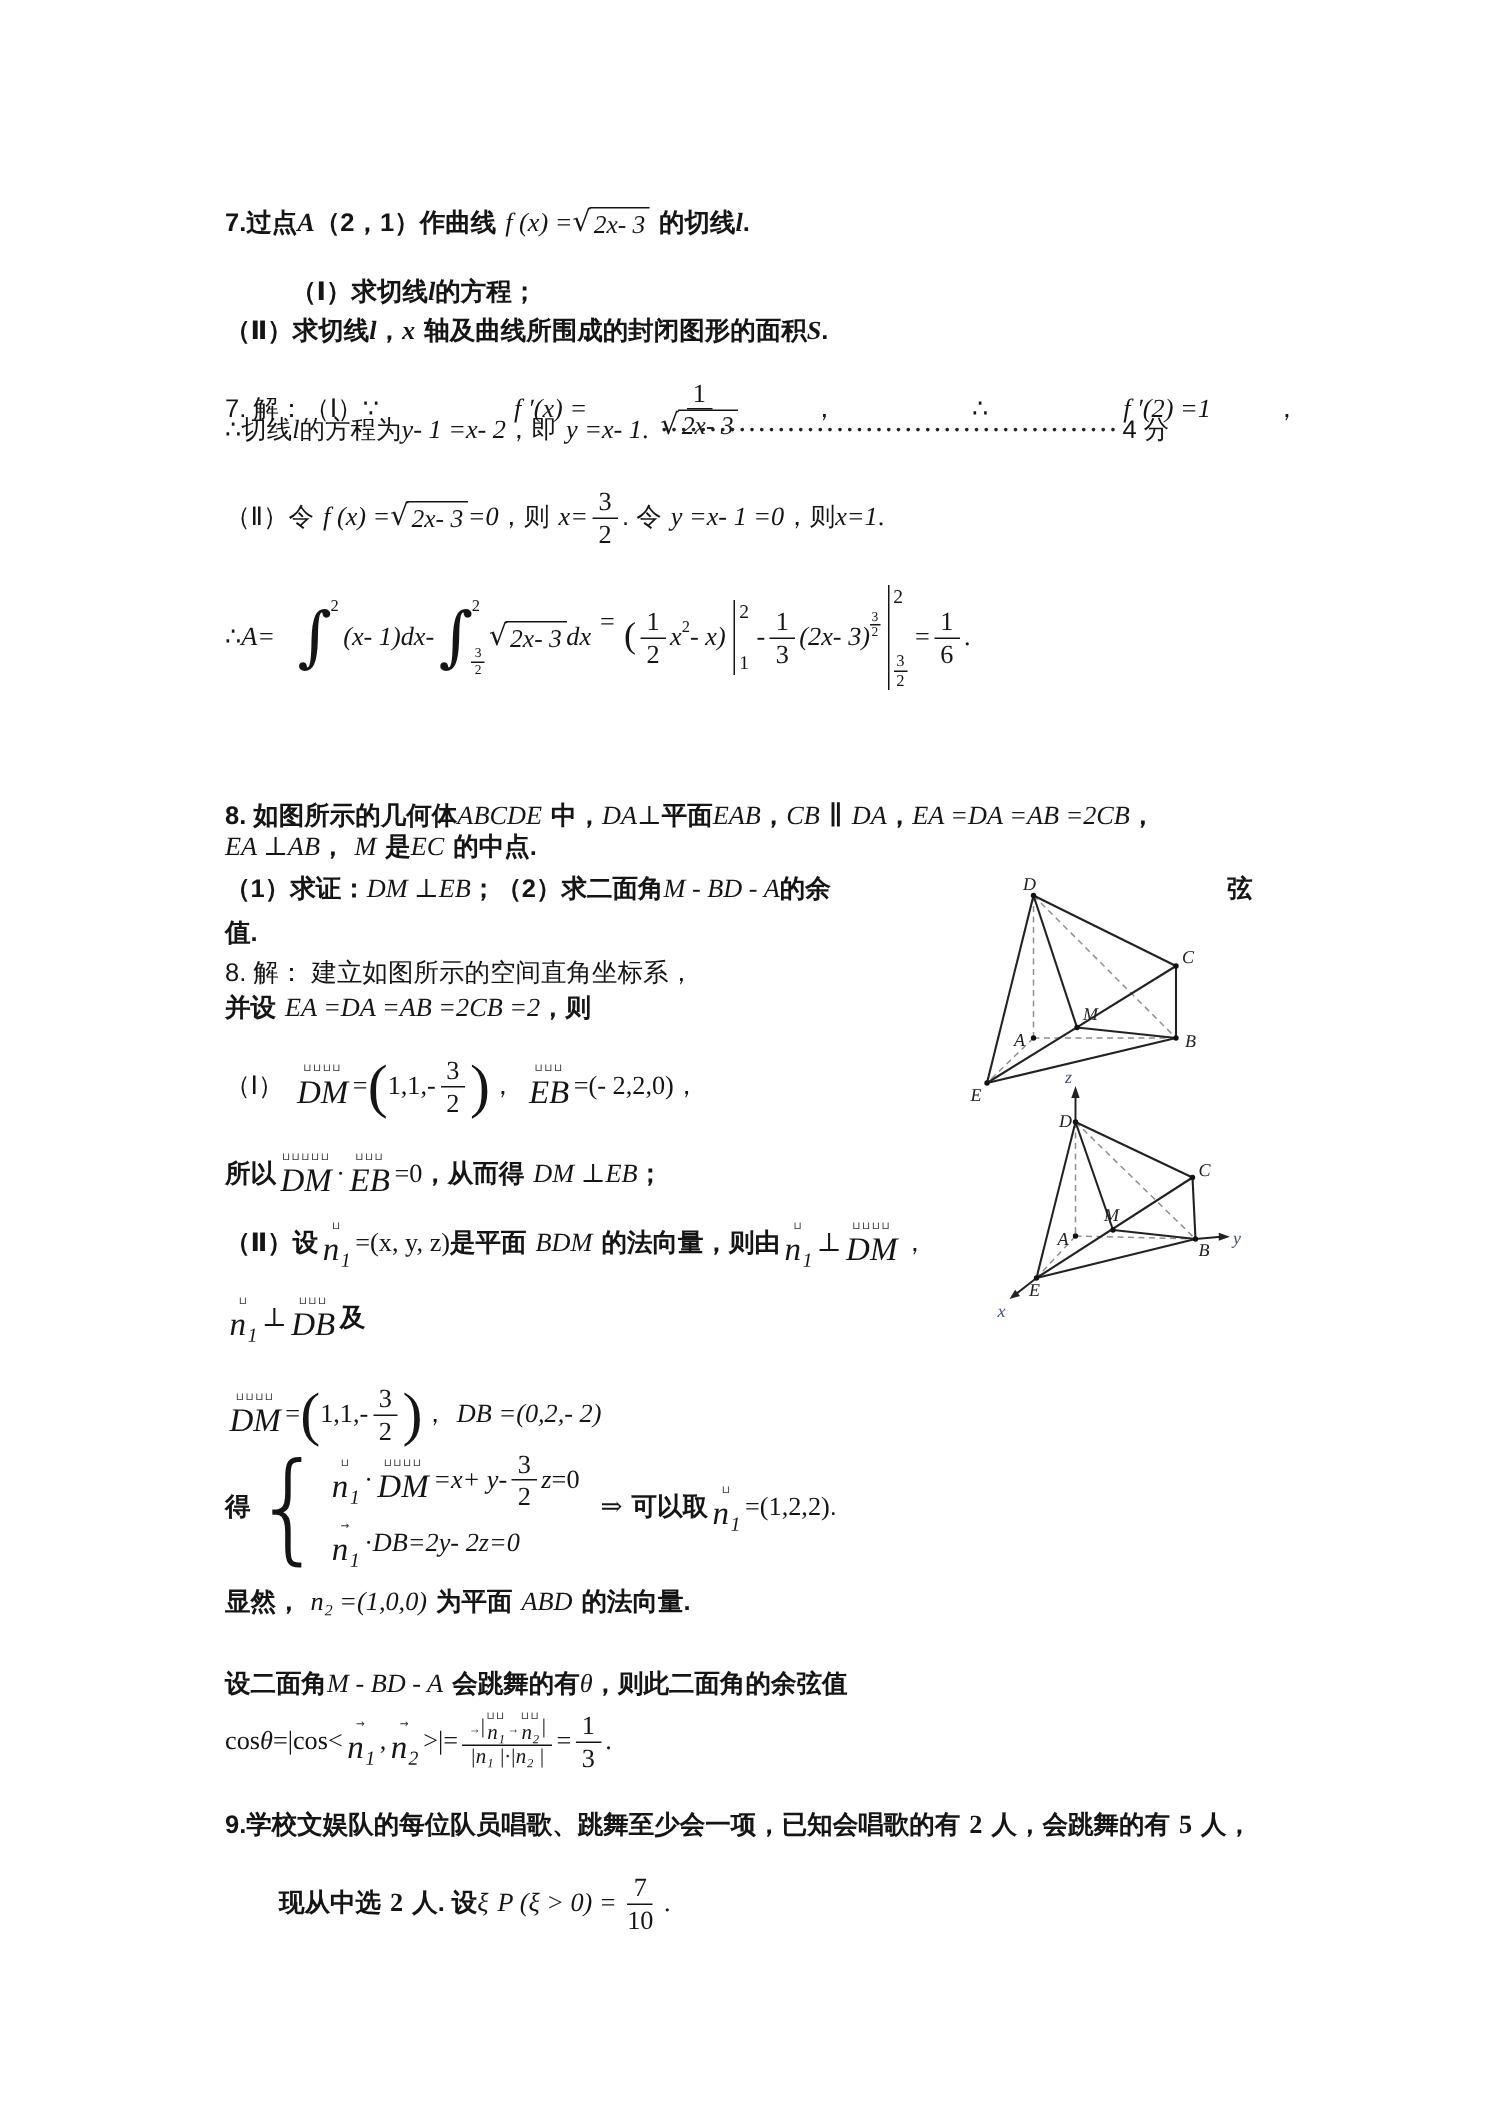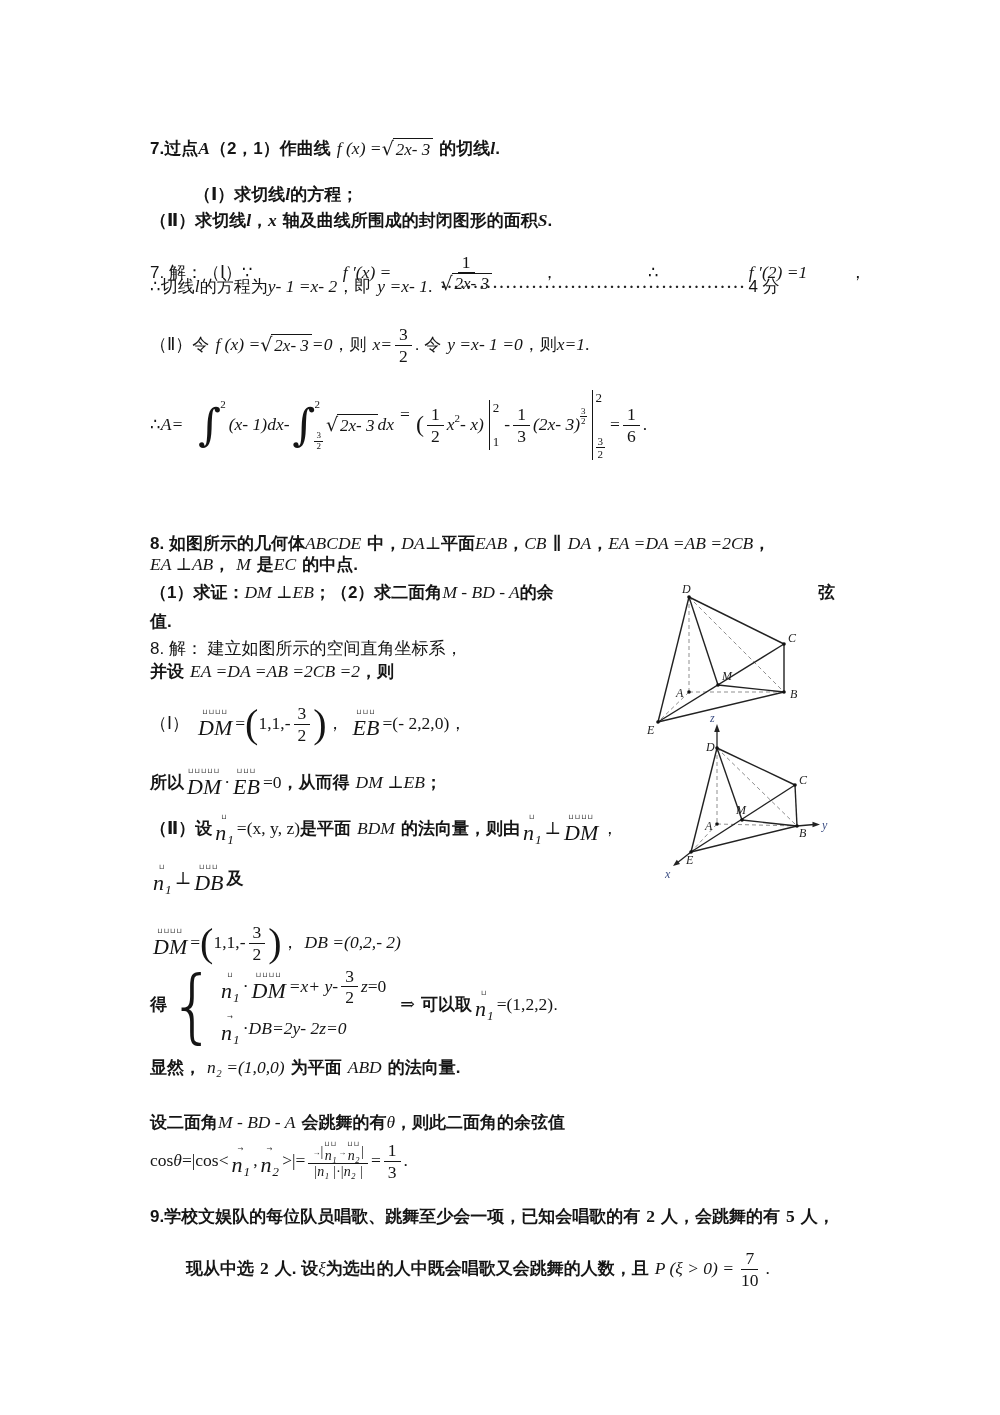--- a/index.html
+++ b/index.html
@@ -474,21 +474,20 @@
       <span class="sp"></span>
       <span class="cn b">人，</span>
   </div>
   <div class="line" style="top:1240px;height:58px;margin-left:36px;">
     <span class="cn b">现从中选</span>
       <span class="sp"></span>
       <span class="mr b">2</span>
       <span class="sp"></span>
       <span class="cn b">人.  设</span>
       <span class="m">ξ</span>
-      <span class="cn b">为选出的人中既会唱歌又会跳舞的人数，且</span>
       <span class="sp"></span>
     <span class="m">P (ξ &gt; 0) =</span>
     <span class="frac">
         <span class="num mr">7</span>
         <span class="den mr">10</span>
       </span>
     <span class="mr">.</span>
   </div>
 
   <svg class="fig" style="left:638px;top:572px;" width="215" height="170" viewBox="0 0 215 170">

